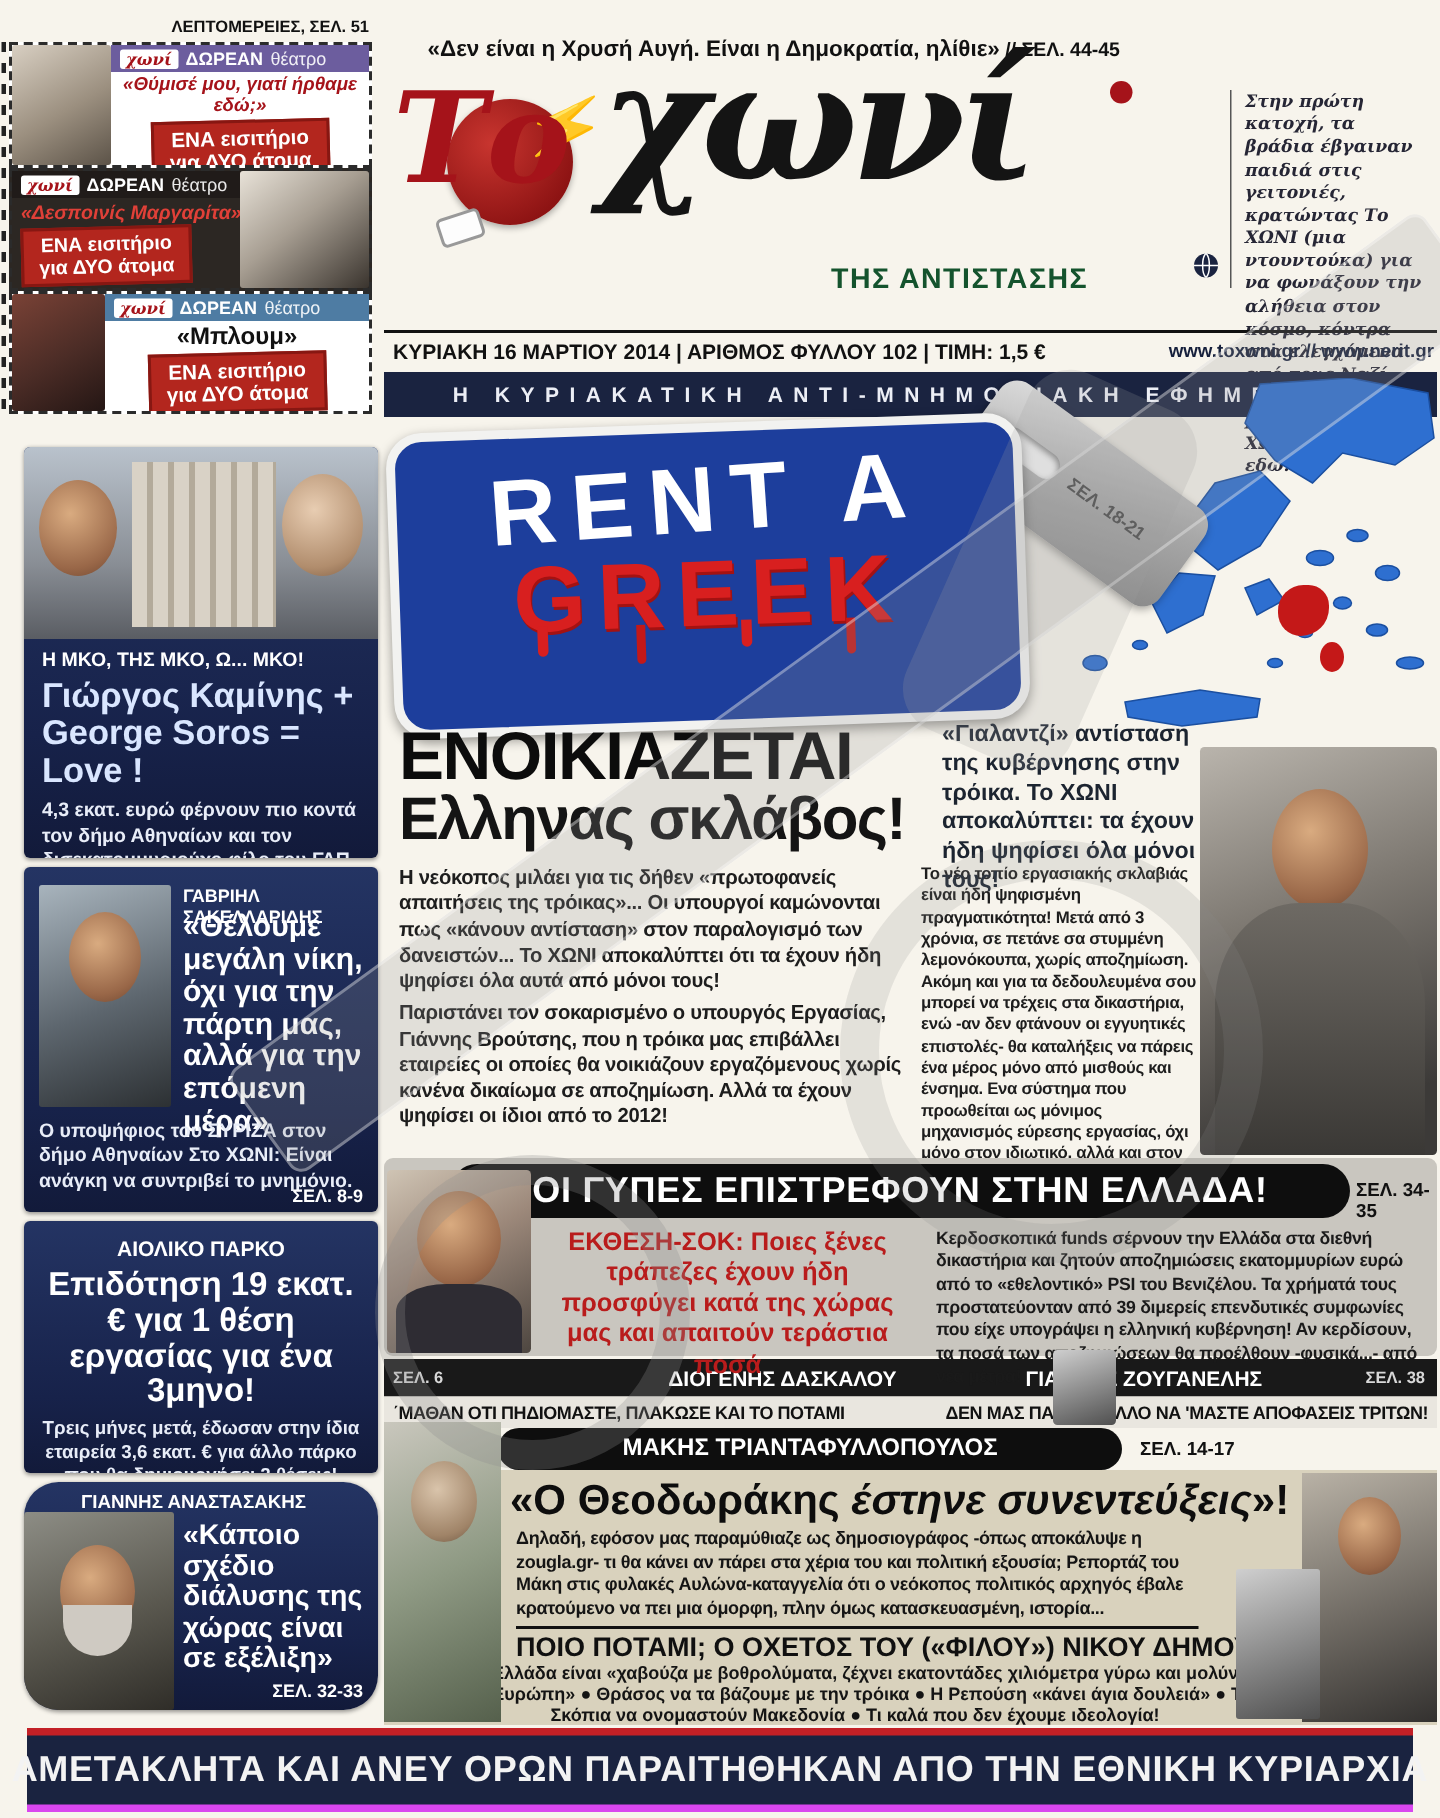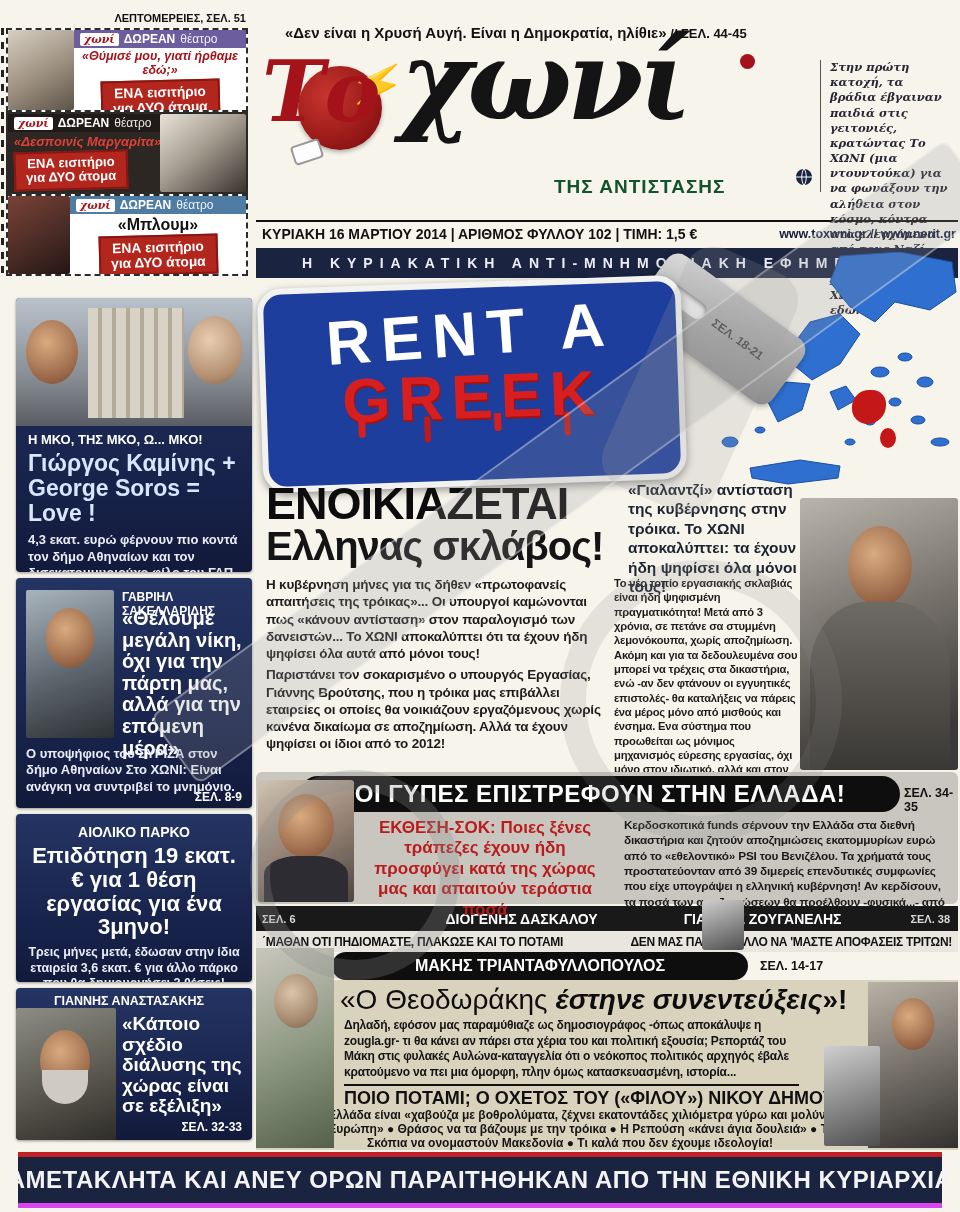--- a/index.html
+++ b/index.html
@@ -161,21 +161,21 @@
 
   <div class="abs" style="left:628px;top:480px;width:180px;font-size:15.5px;font-weight:800;line-height:1.25;color:#1c2430;z-index:5;">«Γιαλαντζί» αντίσταση της κυβέρνησης στην τρόικα. Το ΧΩΝΙ αποκαλύπτει: τα έχουν ήδη ψηφίσει όλα μόνοι τους!</div>
 
   <div class="abs" style="left:800px;top:498px;width:158px;height:272px;background:linear-gradient(160deg,#b9b4ac,#7d7871 40%,#3c3a38 85%);border-radius:3px;z-index:2;">
     <div class="face" style="left:48px;top:28px;width:64px;height:80px;"></div>
     <div class="abs" style="left:10px;top:104px;width:140px;height:168px;background:linear-gradient(180deg,#6e6a64,#3a3835);border-radius:40% 40% 0 0;"></div>
   </div>
 
   <div class="abs" style="left:266px;top:576px;width:338px;font-size:13.5px;line-height:1.28;color:#1d1d1d;letter-spacing:-0.2px;">
     <div>
-      <span style="font-weight:800;">Η κυβέρνηση μήνες </span><span style="font-weight:600;">για τις δήθεν «πρωτοφανείς απαιτήσεις της τρόικας»... Οι υπουργοί καμώνονται πως «κάνουν αντίσταση» στον παραλογισμό των δανειστών... Το ΧΩΝΙ αποκαλύπτει ότι τα έχουν ήδη ψηφίσει όλα αυτά από μόνοι τους!</span>
+      <span style="font-weight:800;">Η νεόκοπος μιλάει </span><span style="font-weight:600;">για τις δήθεν «πρωτοφανείς απαιτήσεις της τρόικας»... Οι υπουργοί καμώνονται πως «κάνουν αντίσταση» στον παραλογισμό των δανειστών... Το ΧΩΝΙ αποκαλύπτει ότι τα έχουν ήδη ψηφίσει όλα αυτά από μόνοι τους!</span>
     </div>
     <div style="margin-top:4px;">
       <span style="font-weight:800;">Παριστάνει τον σοκαρισμένο </span><span style="font-weight:600;text-align:center;">ο υπουργός Εργασίας, Γιάννης Βρούτσης, που η τρόικα μας επιβάλλει εταιρείες οι οποίες θα νοικιάζουν εργαζόμενους χωρίς κανένα δικαίωμα σε αποζημίωση. Αλλά τα έχουν ψηφίσει οι ίδιοι από το 2012!</span>
     </div>
   </div>
   <div class="abs" style="left:614px;top:576px;width:184px;font-size:11.2px;line-height:1.28;color:#1d1d1d;letter-spacing:-0.2px;">
     <span style="font-weight:800;">Το νέο τοπίο εργασιακής σκλαβιάς </span><span style="font-weight:600;">είναι ήδη ψηφισμένη πραγματικότητα! Μετά από 3 χρόνια, σε πετάνε σα στυμμένη λεμονόκουπα, χωρίς αποζημίωση. Ακόμη και για τα δεδουλευμένα σου μπορεί να τρέχεις στα δικαστήρια, ενώ -αν δεν φτάνουν οι εγγυητικές επιστολές- θα καταλήξεις να πάρεις ένα μέρος μόνο από μισθούς και ένσημα. Ενα σύστημα που προωθείται ως μόνιμος μηχανισμός εύρεσης εργασίας, όχι μόνο στον ιδιωτικό, αλλά και στον δημόσιο τομέα. Δημιουργούν τη νέα γενιά των 430 ευρώ!..</span>
   </div>
 
   <div class="abs" style="left:256px;top:772px;width:702px;height:132px;background:#c9c6bf;border-radius:6px;"></div>
@@ -212,21 +212,21 @@
   <div class="abs" style="left:256px;top:980px;width:702px;height:170px;background:#d9d2bd;"></div>
   <div class="abs" style="left:256px;top:948px;width:78px;height:200px;background:linear-gradient(155deg,#c9c7bd,#8f9a84 50%,#55604c);z-index:7;">
     <div class="face" style="left:18px;top:26px;width:44px;height:54px;background:radial-gradient(circle at 40% 35%,#d9c4ab,#a08468 70%,#6e5742);"></div>
   </div>
   <div class="abs" style="left:868px;top:982px;width:90px;height:166px;background:linear-gradient(160deg,#b9b2a6,#6f6a63 55%,#33312f);z-index:6;">
     <div class="face" style="left:24px;top:16px;width:42px;height:52px;"></div>
   </div>
   <div class="abs photo gray" style="left:824px;top:1046px;width:56px;height:100px;z-index:7;"></div>
 
   <div class="abs" style="left:340px;top:984px;width:470px;text-align:center;font-size:28px;color:#0d0d0d;z-index:6;white-space:nowrap;">
-    <span style="font-weight:400;">«Ο Θεοδωράκης </span><span style="font-weight:800;font-style:italic;">έστηνε συνεντεύξεις</span><span style="font-weight:700;">»!</span>
+    <span style="font-weight:700;">«Ο Θεοδωράκης </span><span style="font-weight:800;font-style:italic;">έστηνε συνεντεύξεις</span><span style="font-weight:700;">»!</span>
   </div>
   <div class="abs" style="left:344px;top:1018px;width:455px;font-size:12px;font-weight:700;line-height:1.3;letter-spacing:-0.2px;color:#141414;z-index:6;">Δηλαδή, εφόσον μας παραμύθιαζε ως δημοσιογράφος -όπως αποκάλυψε η zougla.gr- τι θα κάνει αν πάρει στα χέρια του και πολιτική εξουσία; Ρεπορτάζ του Μάκη στις φυλακές Αυλώνα-καταγγελία ότι ο νεόκοπος πολιτικός αρχηγός έβαλε κρατούμενο να πει μια όμορφη, πλην όμως κατασκευασμένη, ιστορία...</div>
   <div class="abs rule" style="left:344px;top:1084px;width:455px;height:2px;z-index:6;"></div>
   <div class="abs" style="left:344px;top:1088px;width:455px;text-align:center;font-size:18px;font-weight:800;color:#101010;z-index:6;white-space:nowrap;">ΠΟΙΟ ΠΟΤΑΜΙ; Ο ΟΧΕΤΟΣ ΤΟΥ («ΦΙΛΟΥ») ΝΙΚΟΥ ΔΗΜΟΥ</div>
   <div class="abs" style="left:300px;top:1108px;width:540px;text-align:center;font-size:12px;font-weight:700;line-height:1.18;color:#141414;z-index:6;">● Η Ελλάδα είναι «χαβούζα με βοθρολύματα, ζέχνει εκατοντάδες χιλιόμετρα γύρω και μολύνει την Ευρώπη» ● Θράσος να τα βάζουμε με την τρόικα ● Η Ρεπούση «κάνει άγια δουλειά» ● Τα Σκόπια να ονομαστούν Μακεδονία ● Τι καλά που δεν έχουμε ιδεολογία!</div>
 
   <div class="navybox" style="top:298px;height:274px;">
     <div class="abs" style="left:0;top:0;width:236px;height:128px;background:linear-gradient(180deg,#b9c2cc,#8a8f96 60%,#5a5d63);">
       <div class="face" style="left:10px;top:22px;width:52px;height:64px;"></div>
       <div class="face" style="right:10px;top:18px;width:54px;height:68px;background:radial-gradient(circle at 40% 35%,#e8cdb2,#b18d6d 70%,#7d5c42);"></div>
@@ -250,21 +250,21 @@
     <div class="pageref abs" style="right:10px;bottom:4px;">ΣΕΛ. 8-9</div>
   </div>
 
   <div class="navybox" style="top:814px;height:168px;text-align:center;">
     <div class="kicker" style="margin-top:10px;font-size:14px;">ΑΙΟΛΙΚΟ ΠΑΡΚΟ</div>
     <div class="nb-head" style="font-size:22px;color:#fff;margin:4px 8px 0;">Επιδότηση 19 εκατ. € για 1 θέση εργασίας για ένα 3μηνο!</div>
     <div class="nb-body" style="font-size:12.5px;margin:6px 10px 0;">Τρεις μήνες μετά, έδωσαν στην ίδια εταιρεία 3,6 εκατ. € για άλλο πάρκο που θα δημιουργήσει 2 θέσεις!</div>
 
   </div>
 
-  <div class="navybox" style="top:988px;height:152px;">
+  <div class="navybox" style="top:988px;height:152px;border-radius:23px;">
     <div class="abs photo" style="left:0px;top:20px;width:100px;height:132px;background:linear-gradient(160deg,#8d8d85,#5a584f 55%,#2f2d28);">
       <div class="face" style="left:24px;top:22px;width:50px;height:62px;"></div>
       <div class="abs" style="left:26px;top:62px;width:46px;height:34px;border-radius:0 0 26px 26px;background:#cfcac2;"></div>
     </div>
     <div class="kicker abs" style="left:38px;top:6px;font-size:12.5px;">ΓΙΑΝΝΗΣ ΑΝΑΣΤΑΣΑΚΗΣ</div>
     <div class="nb-head abs" style="left:106px;top:26px;width:124px;font-size:19px;color:#fff;">«Κάποιο σχέδιο διάλυσης της χώρας είναι σε εξέλιξη»</div>
     <div class="pageref abs" style="right:10px;bottom:6px;">ΣΕΛ. 32-33</div>
   </div>
 
   <div class="abs" style="left:18px;top:1152px;width:924px;height:46px;background:#1a2340;border-top:5px solid #c32026;border-bottom:5px solid #d946ef;display:flex;align-items:center;justify-content:center;">

